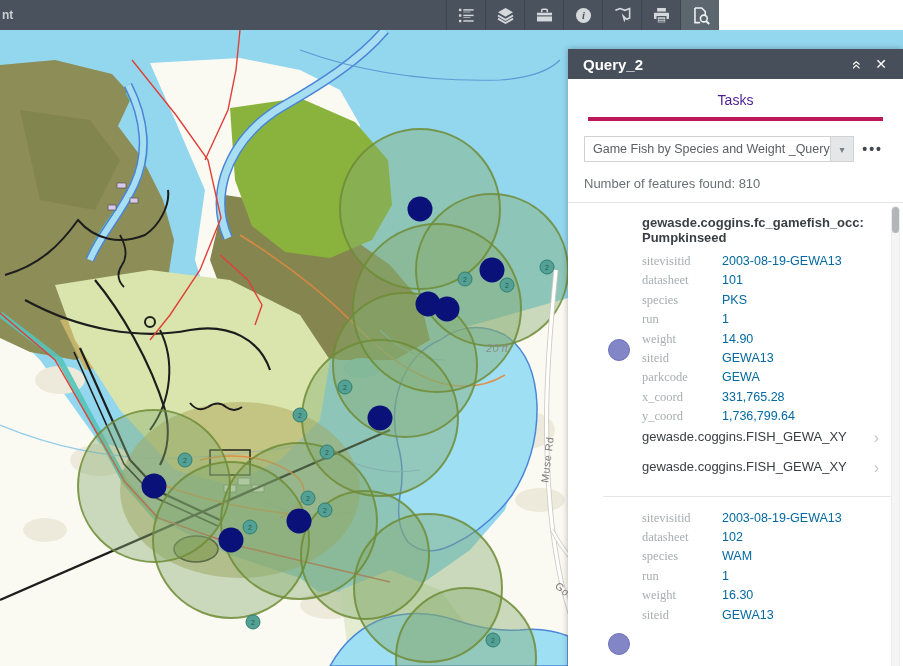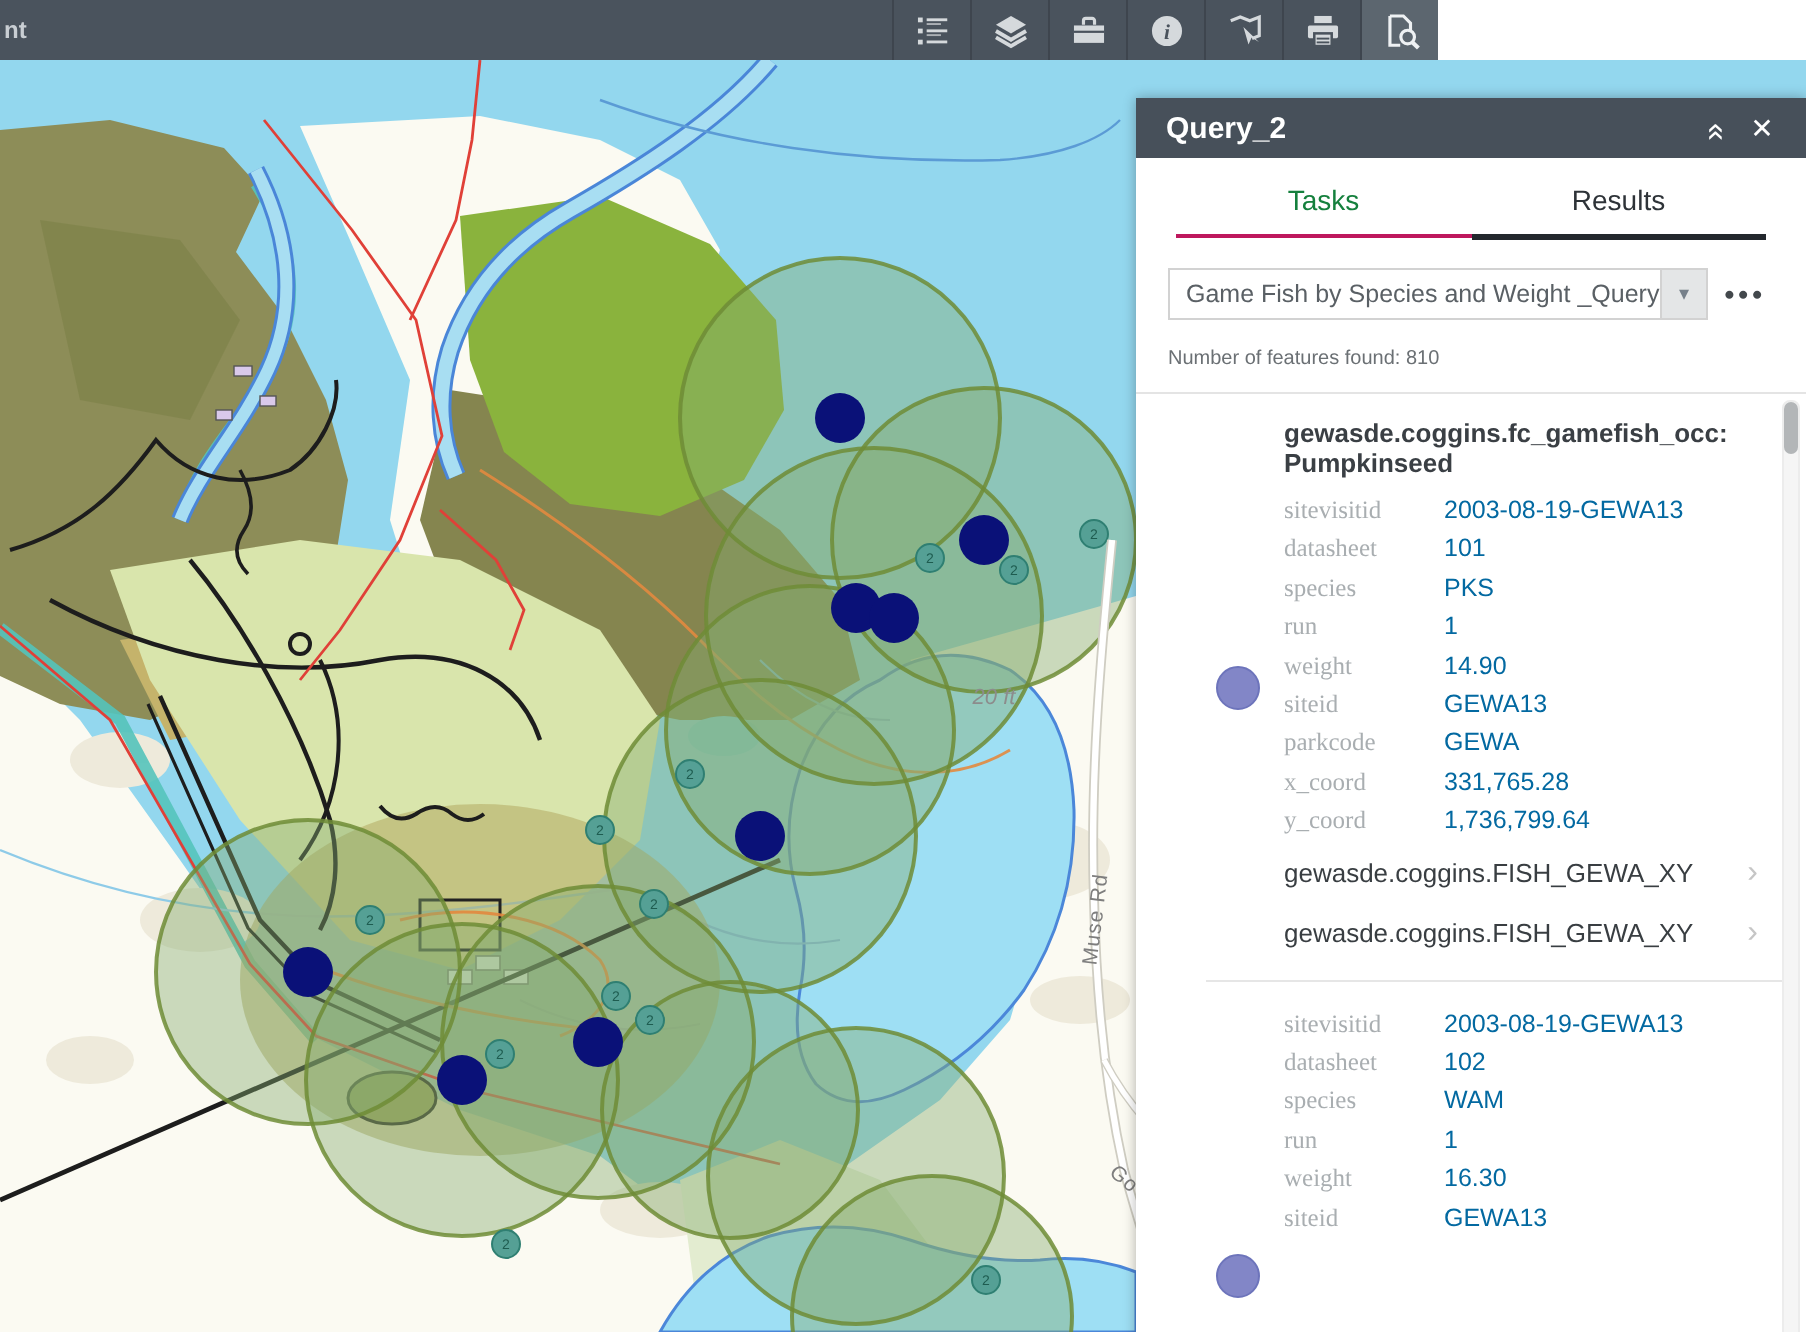--- a/index.html
+++ b/index.html
@@ -24,46 +24,46 @@
 
   
   .panel{position:absolute;left:568px;top:37px;width:335px;height:629px;background:#fff;
          z-index:20;display:flex;flex-direction:column;box-shadow:0 0 6px rgba(0,0,0,.3);margin-top:12px;}
   .panel-header{height:30px;flex:0 0 30px;background:#47505a;display:flex;align-items:center;
                 padding:0 10px 0 15px;}
   .panel-title{flex:1;color:#fff;font-size:15px;font-weight:bold;}
   .header-btn{color:#fff;width:24px;text-align:center;cursor:pointer;font-size:14px;line-height:30px;}
   .collapse-glyph{display:inline-block;transform:rotate(90deg);font-size:16px;letter-spacing:-2px;}
   .tabs{display:flex;margin:13px 20px 0 20px;flex:0 0 auto;}
-  .tab{flex:1;text-align:center;padding-bottom:9px;font-size:14px;color:#15803d;
-       border-bottom:2px solid #be185d;cursor:pointer;}
+  .tab{flex:1;text-align:center;padding-bottom:9px;font-size:14px;color:#4c1d95;
+       border-bottom:4px solid #be185d;cursor:pointer;}
   .tab.active{color:#2e3338;border-bottom:3px solid #23282d;margin-bottom:-1px;}
   .query-row{display:flex;align-items:center;margin:15px 16px 0 16px;flex:0 0 auto;}
   .dropdown{width:270px;height:26px;border:1px solid #d2d2d2;display:flex;align-items:stretch;
             background:#fff;cursor:pointer;box-sizing:border-box;}
   .dropdown-value{flex:1;font-size:12.5px;color:#5a6065;padding:0 8px;white-space:nowrap;
                   overflow:hidden;line-height:24px;}
   .dropdown-caret{width:22px;background:#e4e6e7;border-left:1px solid #d2d2d2;display:flex;
                   align-items:center;justify-content:center;color:#76808a;font-size:10px;}
   .more-menu{margin-left:auto;color:#43484c;font-size:14px;letter-spacing:2px;cursor:pointer;
              padding-right:4px;font-weight:bold;}
-  .features{margin:14px 16px 11px 16px;font-size:10px;color:#6b7074;flex:0 0 auto;}
+  .features{margin:14px 16px 11px 16px;font-size:13px;color:#6b7074;flex:0 0 auto;}
   .results-list{position:relative;flex:1;border-top:1px solid #e4e4e4;overflow:hidden;padding-left:25px;}
   .scroll-track{position:absolute;right:3px;top:3px;bottom:3px;width:7px;background:#f5f5f5;
                 border:1px solid #ececec;border-radius:4px;z-index:5;}
   .scroll-thumb{position:absolute;top:0;left:0;width:100%;height:26px;background:#b3b6b8;
                 border-radius:4px;cursor:pointer;}
   .result-item{position:relative;padding:12px 22px 2px 49px;}
   .result-title{font-size:13px;font-weight:bold;color:#3a3f44;margin-bottom:7px;}
   .attr-row{display:flex;font-size:12.5px;line-height:19.4px;}
   .attr-label{width:80px;color:#a9aeb1;flex-shrink:0;font-family:Liberation Serif, serif;}
   .attr-value{color:#0369a1;}
   .feature-marker{position:absolute;left:15px;top:136px;width:22px;height:22px;border-radius:50%;
                   background:#8286c7;border:1.5px solid #6d74bb;box-sizing:border-box;}
-  .link-row{display:flex;align-items:center;justify-content:space-between;height:28px;
+  .link-row{display:flex;justify-content:space-between;height:28px;
             font-size:13px;color:#393e42;cursor:pointer;margin-top:2px;}
   .link-chevron{color:#c6c6c6;font-size:16px;padding-right:2px;}
   .item-sep{height:1px;background:#e6e6e6;margin:7px 10px 0 10px;}
 </style>
 </head>
 <body>
 
 <div class="app">
 
   <svg id="map-svg" class="map" viewBox="0 0 903 636">
@@ -315,21 +315,20 @@
 
   <div class="panel">
     <div class="panel-header">
       <span class="panel-title">Query_2</span>
       <span class="header-btn"><span class="collapse-glyph">«</span></span>
       <span class="header-btn">✕</span>
     </div>
 
     <div class="tabs">
       <div class="tab">Tasks</div>
-      <div class="tab active">Results</div>
     </div>
 
     <div class="query-row">
       <div class="dropdown">
         <span class="dropdown-value">Game Fish by Species and Weight _Query resu</span>
         <span class="dropdown-caret">▾</span>
       </div>
       <span class="more-menu">•••</span>
     </div>
 

